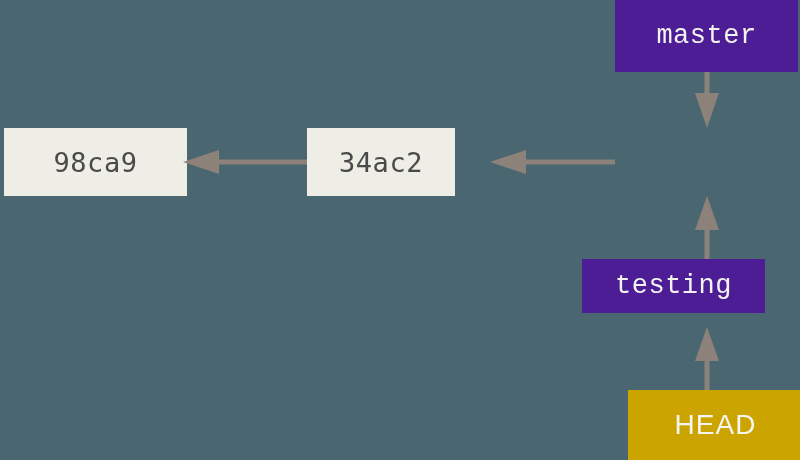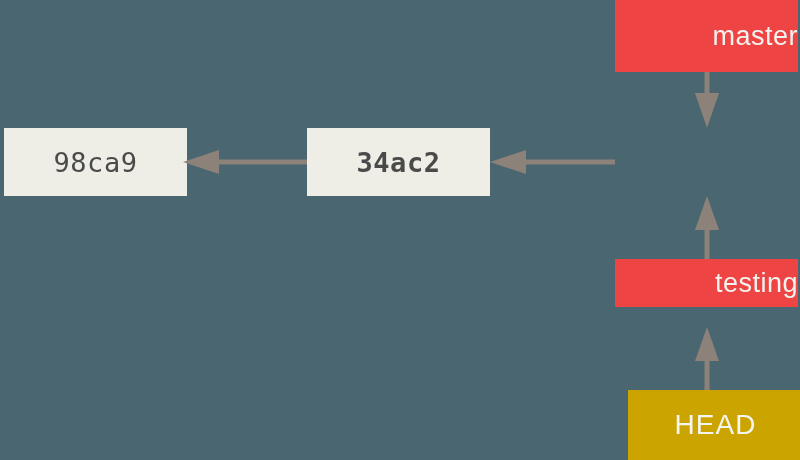--- a/index.html
+++ b/index.html
@@ -31,25 +31,24 @@
   
   .commit {
     background: #eeeee6;
     color: #4a4a4a;
     font-family: "DejaVu Sans Mono", monospace;
     font-size: 27px;
   }
 
   
   .branch {
-    background: #ef4444;
+    background: #4c1d95;
     color: #f2f2ee;
-    font-family: Liberation Sans, sans-serif;
+    font-family: Liberation Mono, monospace;
     font-size: 27px;
-    justify-content: flex-end;
   }
 
   
   .head {
     background: #cca400;
     color: #f4f4f0;
     font-family: "Liberation Sans", sans-serif;
     font-size: 28px;
     letter-spacing: 1px;
   }
@@ -58,24 +57,24 @@
   .arrow {
     position: absolute;
   }
   .arrow svg {
     display: block;
     overflow: visible;
   }
 
   
   #node-98ca9   { left: 4px;   top: 128px; width: 183px; height: 68px; }
-  #node-34ac2   { left: 307px; top: 128px; width: 183px; height: 68px; font-weight: bold; }
+  #node-34ac2   { left: 307px; top: 128px; width: 148px; height: 68px; }
   #node-f30ab   { left: 615px; top: 128px; width: 183px; height: 68px; }
   #node-master  { left: 615px; top: 0px;   width: 183px; height: 72px; }
-  #node-testing { left: 615px; top: 259px; width: 183px; height: 48px; }
+  #node-testing { left: 582px; top: 259px; width: 183px; height: 54px; }
   #node-head    { left: 615px; top: 390px; width: 175px; height: 70px; margin-left: 13px; }
 
   
   #arrow-34ac2-to-98ca9 { left: 183px; top: 146px; width: 124px; height: 32px; }
   #arrow-f30ab-to-34ac2 { left: 490px; top: 146px; width: 125px; height: 32px; }
   #arrow-master-to-f30ab{ left: 690px; top: 72px;  width: 34px;  height: 56px; }
   #arrow-testing-to-f30ab{ left: 690px; top: 196px; width: 34px;  height: 63px; }
   #arrow-head-to-testing{ left: 690px; top: 327px; width: 34px;  height: 63px; }
 </style>
 </head>

